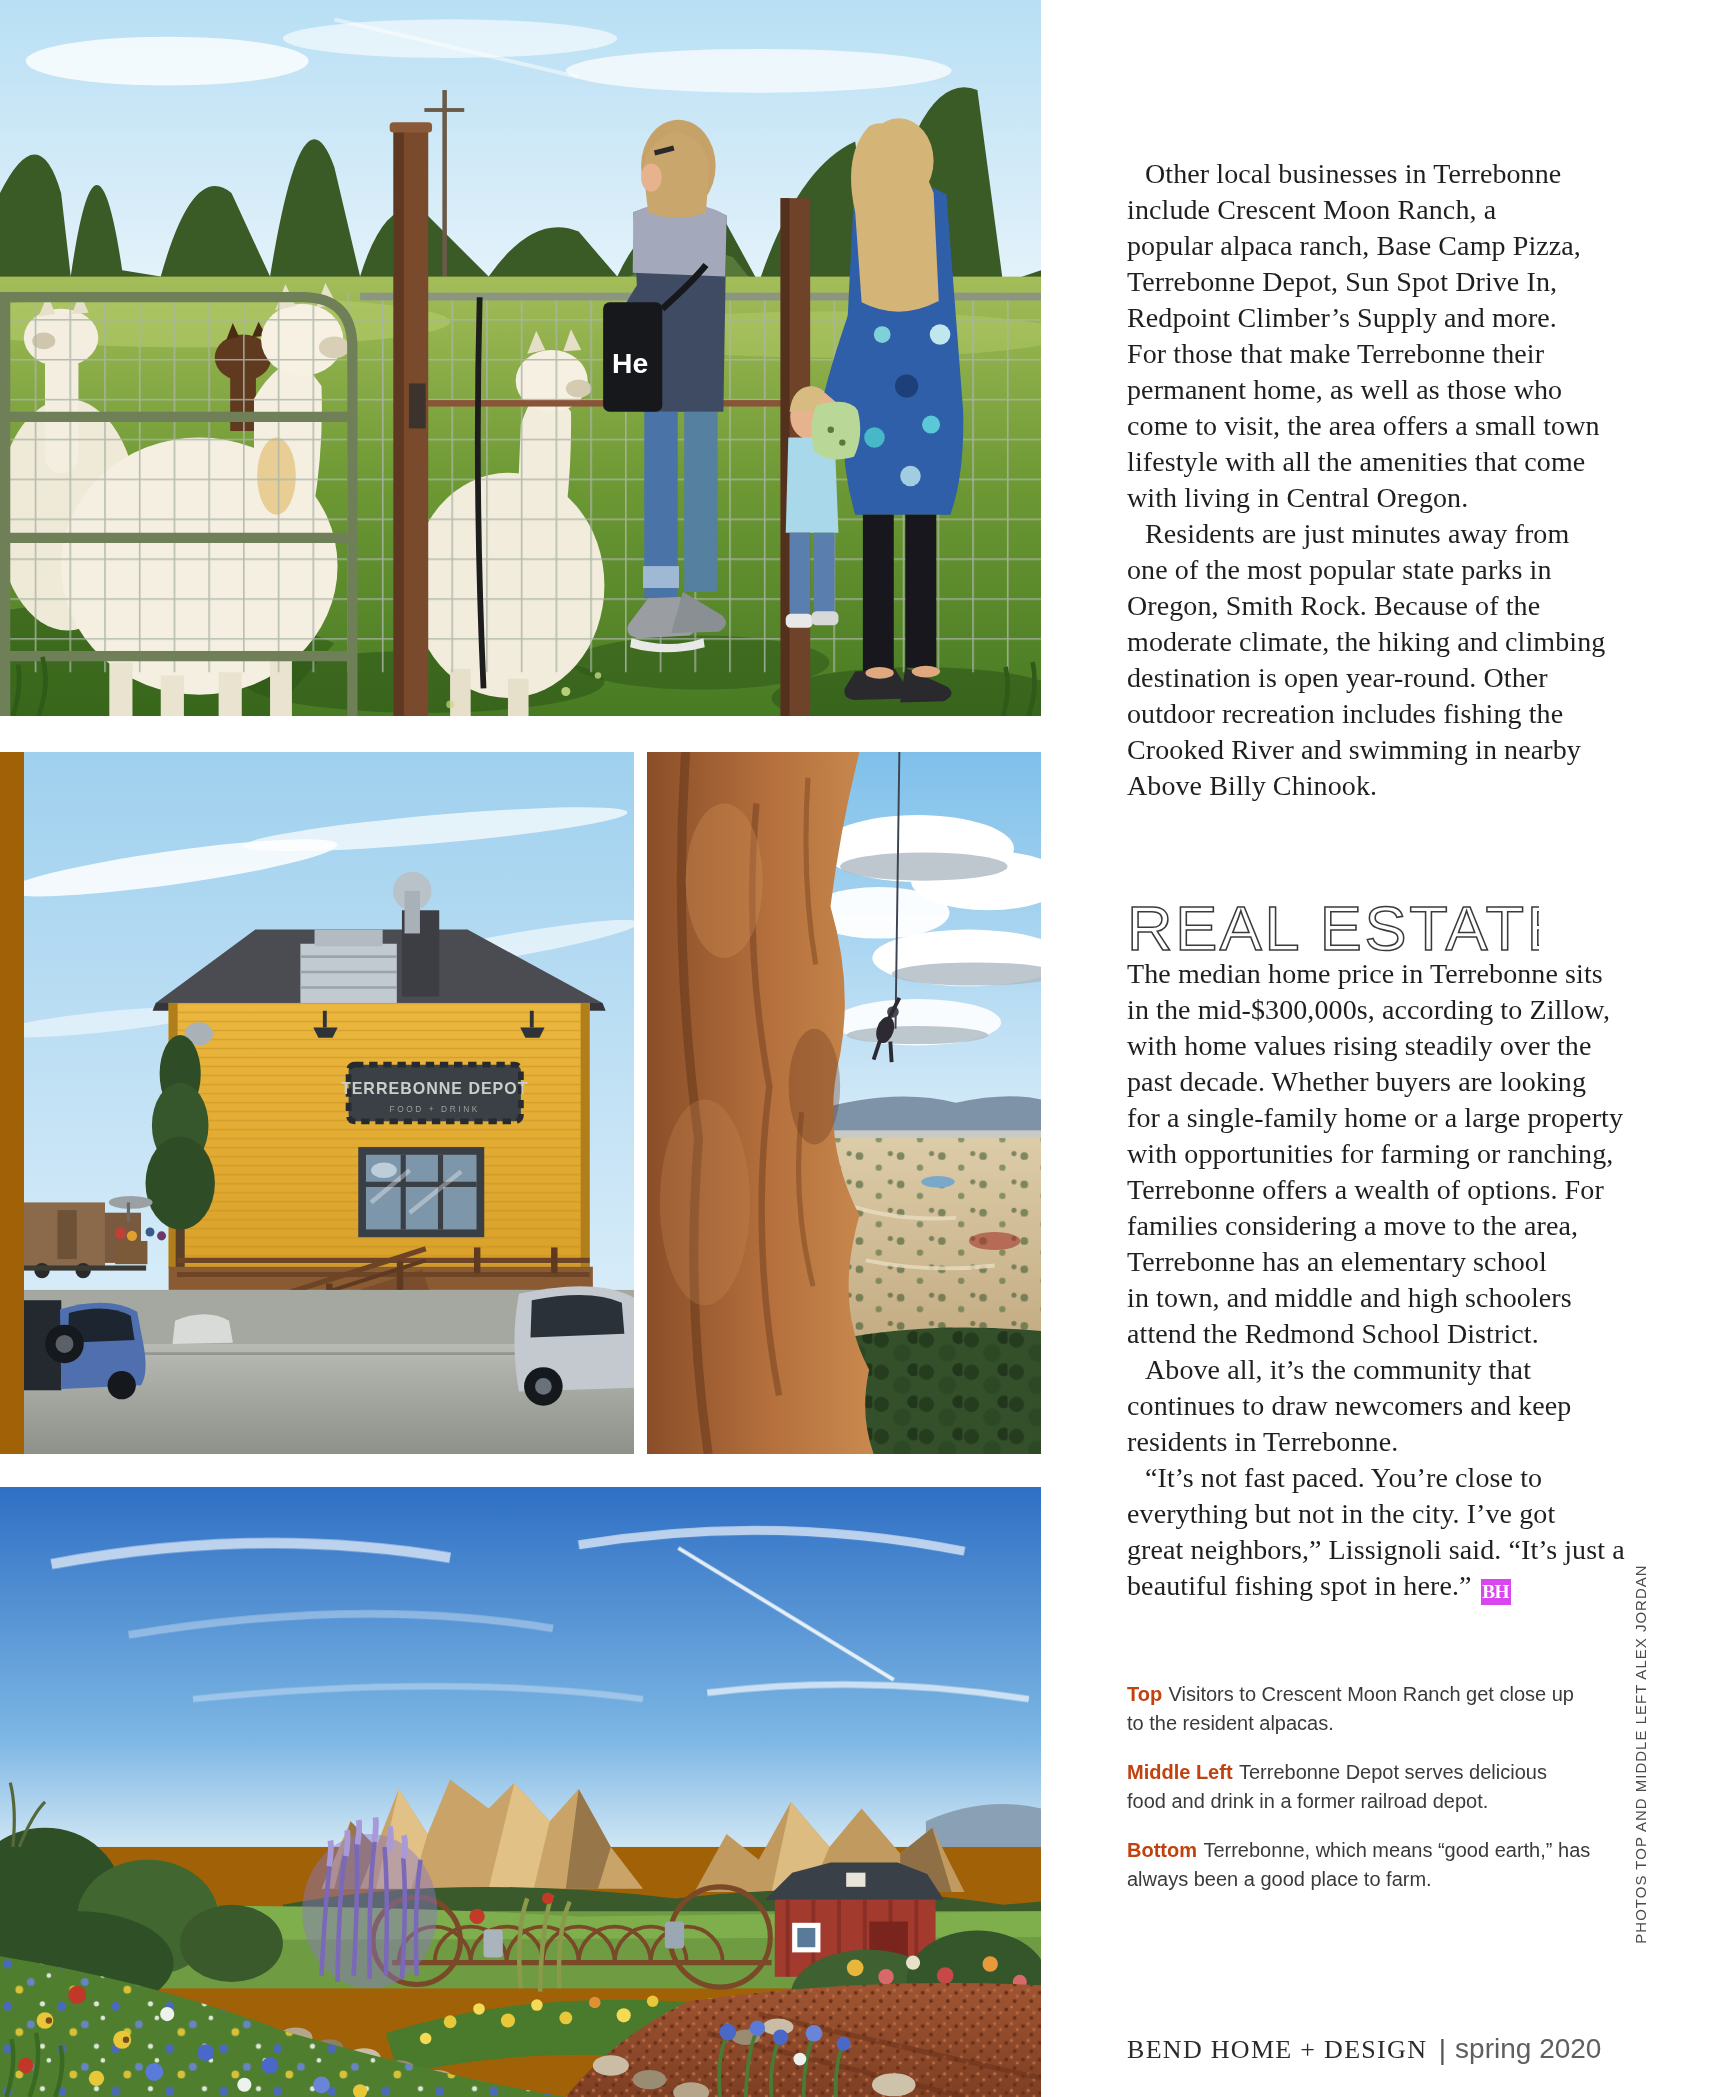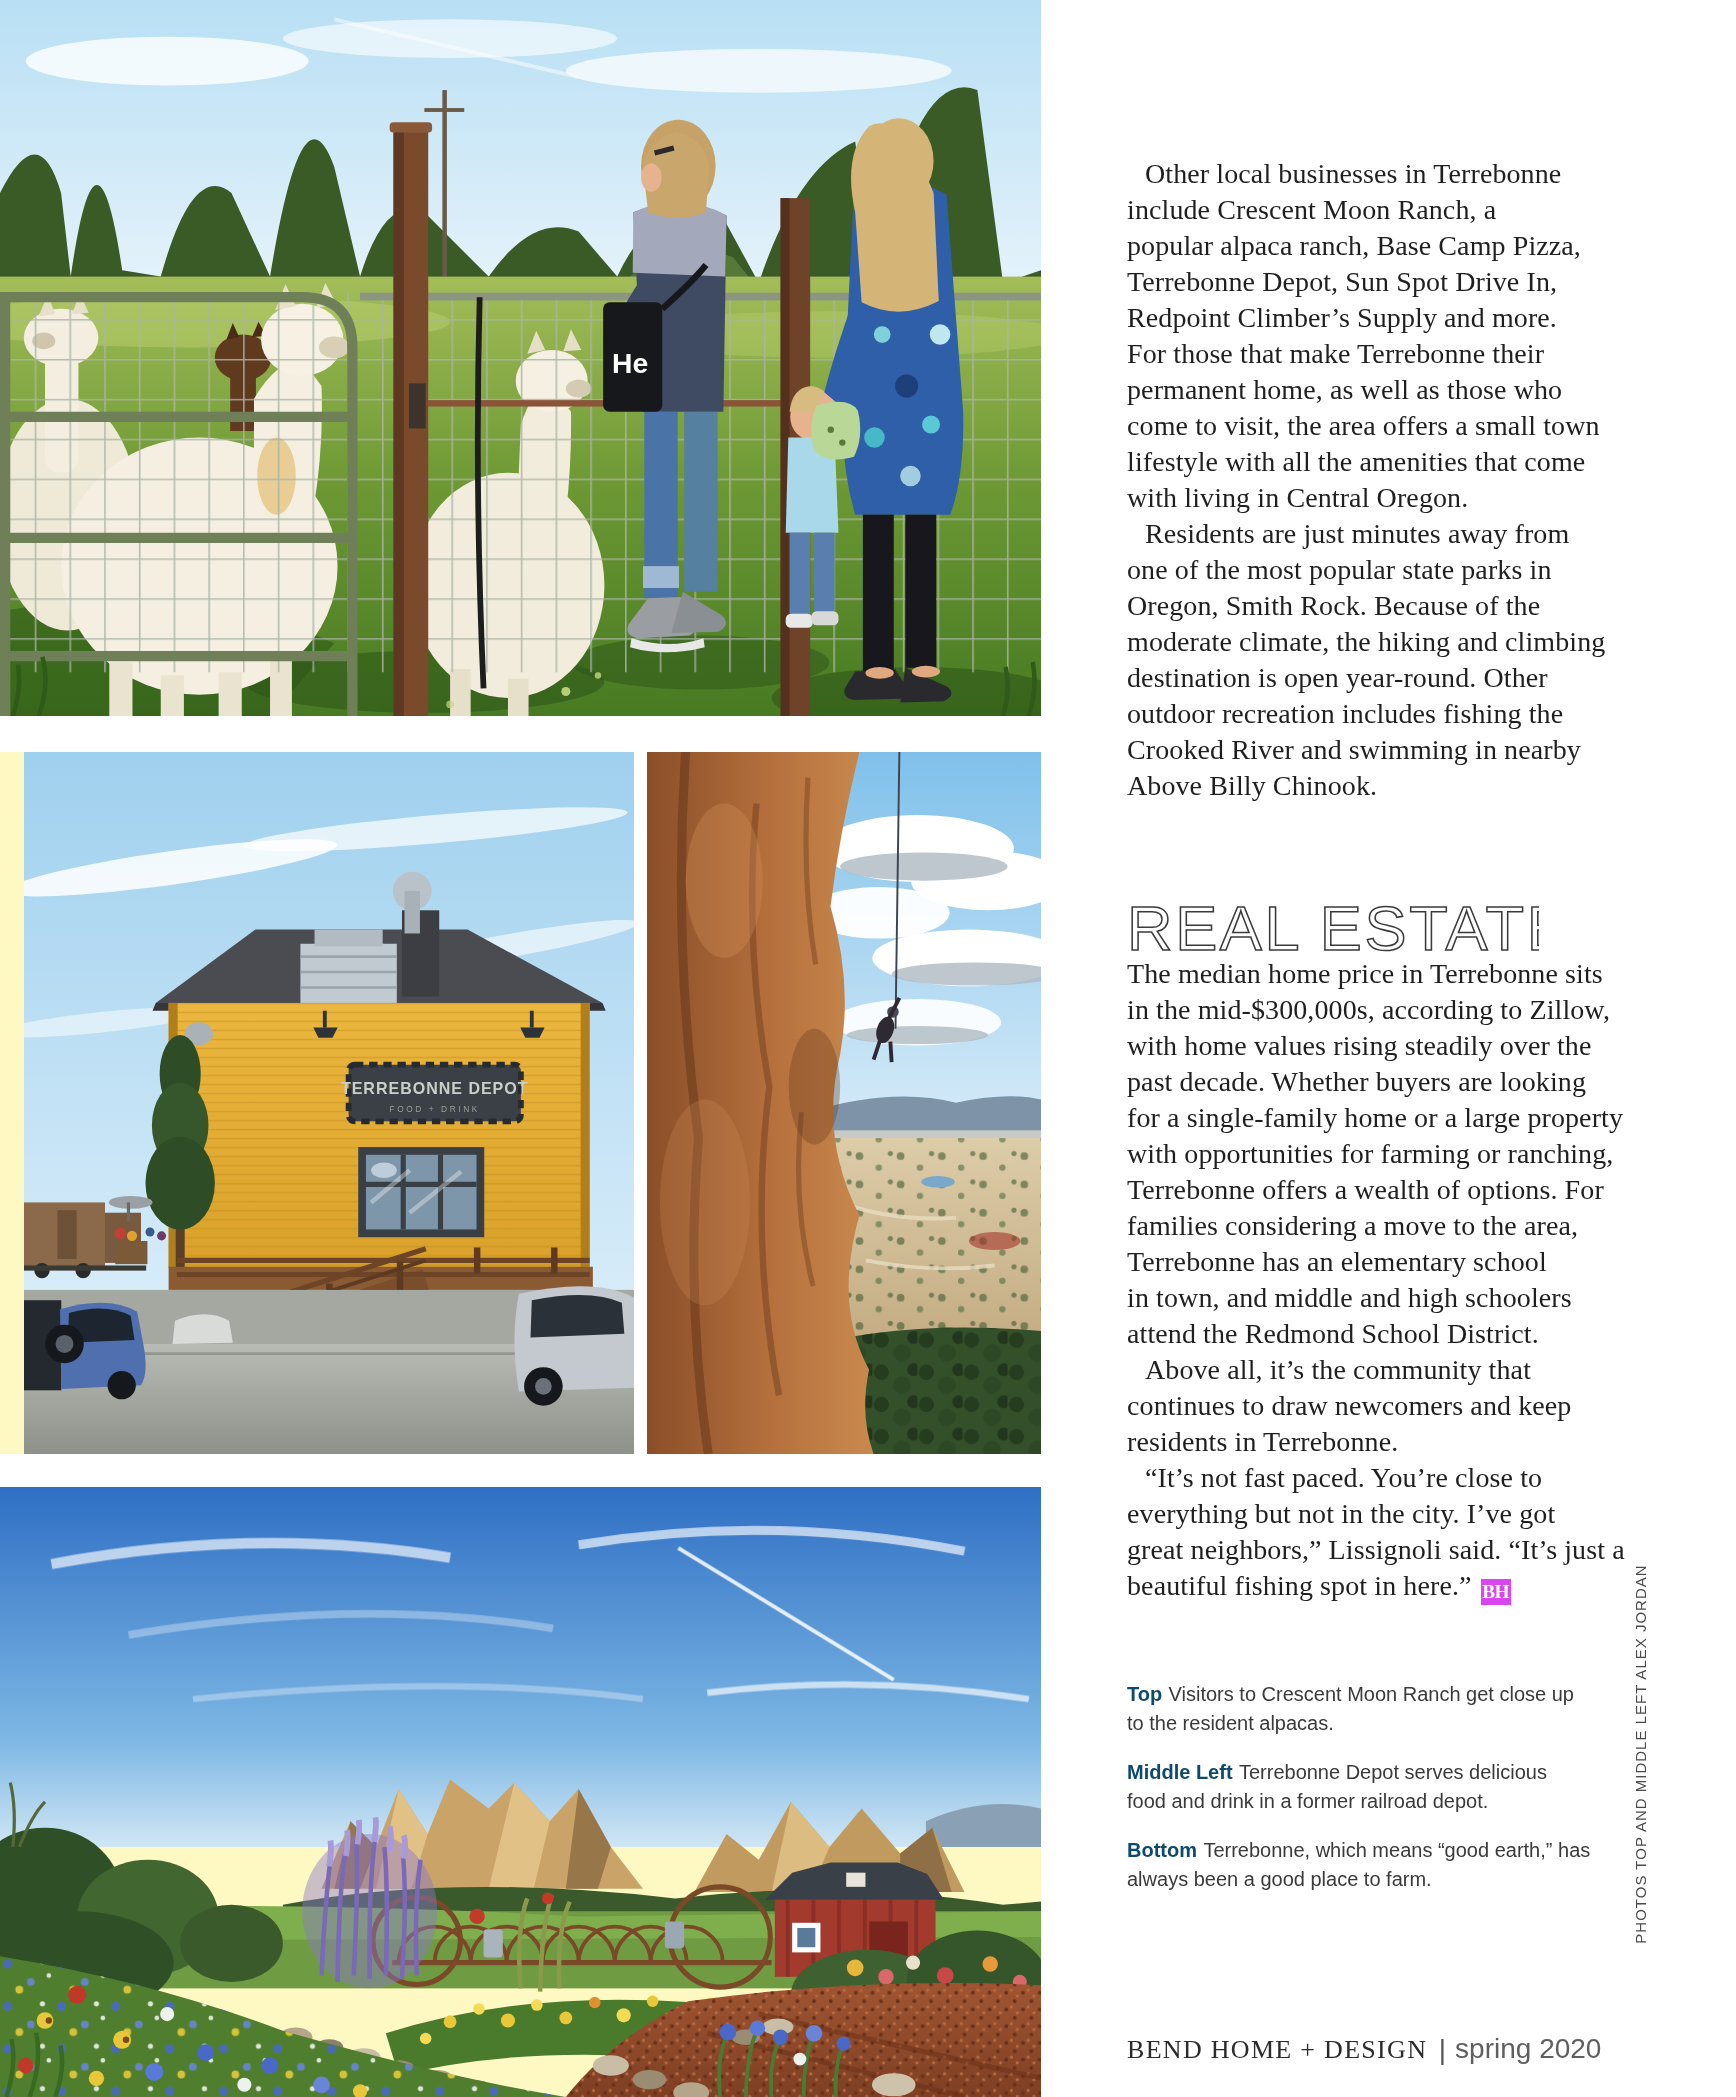--- a/index.html
+++ b/index.html
@@ -1,38 +1,38 @@
 <!DOCTYPE html>
 <html style="font-size:10.3px"><head>
 <meta charset="utf-8">
 <style>
   html,body{margin:0;padding:0;background:#ffffff;}
   .page{position:relative;width:1736px;height:2097px;background:#ffffff;overflow:hidden;
         font-family:"Liberation Serif",serif;color:#222;}
-  .photo{position:absolute;overflow:hidden;background:#fef9c3;}
+  .photo{position:absolute;overflow:hidden;background:#a16207;}
   .photo svg{display:block;}
 
   
   .colblock{position:absolute;left:1127px;width:397px;}
   .bodycopy{font-size:28px;line-height:36px;color:#1f1f1f;letter-spacing:0.1px;}
   .bodycopy .para{margin:0;}
   .bodycopy .para div{height:36px;white-space:nowrap;}
   .para.indent div:first-child{padding-left:18px;}
   .lastline{height:36px;white-space:nowrap;}
   .bh-badge{display:inline-block;width:30px;height:26px;background:#d946ef;color:#fff;
             font-family:"Liberation Serif",serif;font-weight:bold;font-size:19.3px;line-height:26px;
             text-align:center;letter-spacing:-0.6px;margin-left:9px;vertical-align:-2.6px;}
   .re-heading{position:absolute;left:1127px;top:895px;width:412px;height:71px;}
 
   
   .captions{position:absolute;left:1127px;top:1680px;width:412px;
             font-family:"Liberation Sans",sans-serif;font-size:20px;color:#3a3a3a;}
   .cap-item{margin-bottom:20px;}
   .cap-item div{line-height:29px;white-space:nowrap;}
-  .cap-label{font-weight:bold;color:#0c4a6e;margin-right:6.4px;}
+  .cap-label{font-weight:bold;color:#c2410c;margin-right:6.4px;}
 
   
   .photo-credit{position:absolute;left:1462px;top:1754px;width:360px;height:19.3px;
                 transform:rotate(-90deg);transform-origin:center;
                 font-family:"Liberation Sans",sans-serif;font-size:15px;letter-spacing:1px;
                 color:#4a4a4a;text-align:center;white-space:nowrap;font-weight:300;}
 
   
   .footer{position:absolute;left:1127px;top:2033px;width:444px;text-align:right;white-space:nowrap;}
   .footer .brand{font-family:"Liberation Serif",serif;font-size:26px;letter-spacing:1.3px;color:#2b2b2b;}

